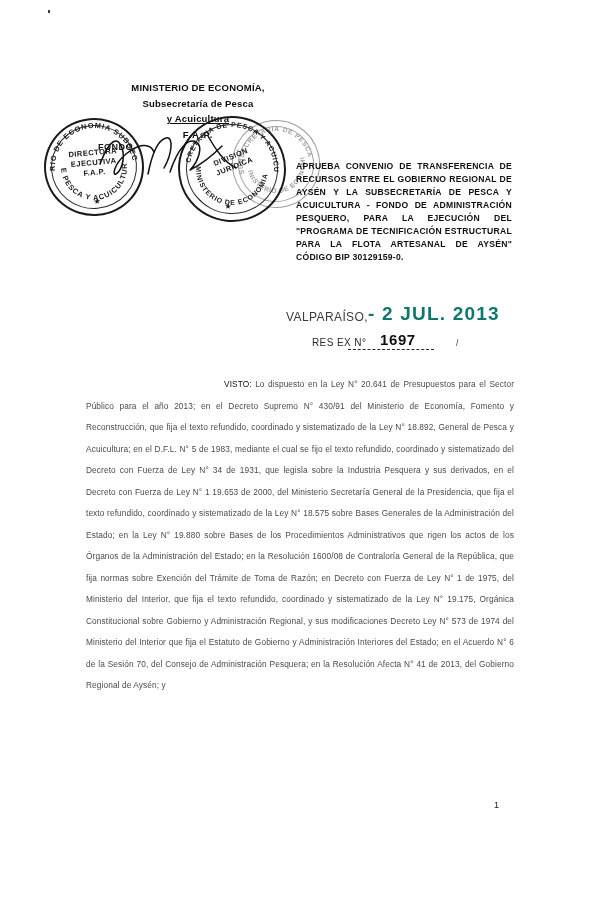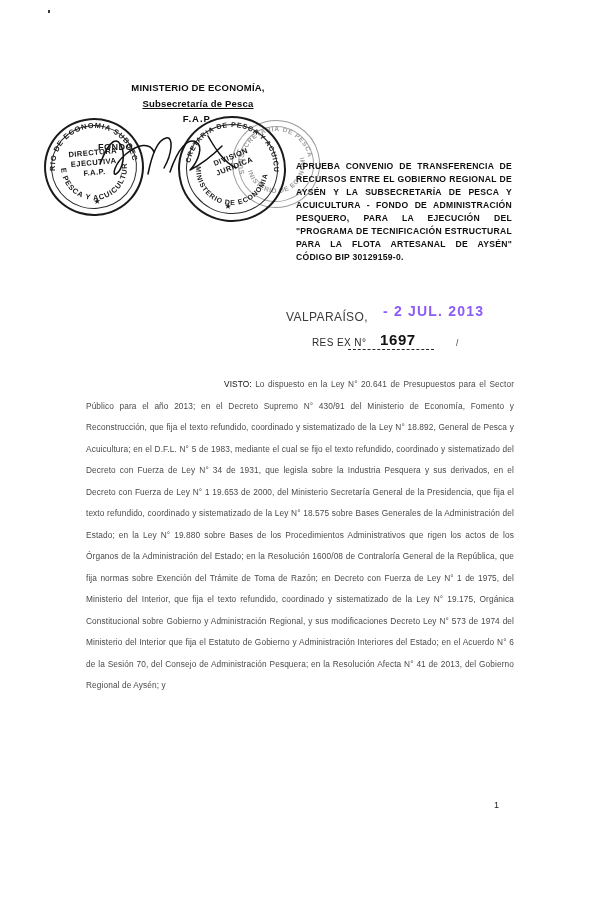--- a/index.html
+++ b/index.html
@@ -35,21 +35,21 @@
     width: 220px;
     text-align: center;
     font-weight: bold;
     font-size: 9.5px;
     line-height: 15.5px;
     letter-spacing: 0.2px;
     color: #0d0d0d;
   }
   .letterhead .l1 { display: block; }
   .letterhead .l2 { display: block; }
-  .letterhead .l3 { display: block; text-decoration: underline; }
+  .letterhead .l3 { display: block; }
   .letterhead .l4 { display: block; text-decoration: underline; }
   .letterhead .l5 { display: block; letter-spacing: 1px; }
 
   
   .stamp {
     position: absolute;
     border-radius: 50%;
     color: #171717;
     pointer-events: none;
   }
@@ -219,25 +219,24 @@
     top: 310px;
     width: 230px;
     font-size: 12px;
     letter-spacing: 0.4px;
     color: #3b3b3b;
   }
   .date-stamp {
     position: absolute;
     left: 368px;
     top: 303px;
-    font-size: 14px;
+    font-size: 19px;
     font-weight: bold;
     letter-spacing: 1.2px;
-    color: #8b5cf6;
-    margin-left: 15px;
+    color: #0f766e;
   }
   .res-line {
     position: absolute;
     left: 312px;
     top: 337px;
     font-size: 10px;
     letter-spacing: 0.4px;
     color: #2a2a2a;
   }
   .res-number {
@@ -299,20 +298,21 @@
 </head>
 <body>
 
 <div class="page">
 
   <div class="speck"></div>
 
   <div class="letterhead">
     <span class="l1">MINISTERIO DE ECONOMÍA,</span>
     <span class="l3">Subsecretaría de Pesca</span>
+    <span class="l4">y Acuicultura</span>
     <span class="l5">F.A.P.</span>
   </div>
 
   <div class="stamp stamp-ghost">
     <div class="ring">
       <svg viewBox="0 0 86 86">
         <defs>
           <path id="ghostTop" d="M 10,43 A 33,33 0 0 1 76,43"></path>
           <path id="ghostBot" d="M 14,43 A 29,29 0 0 0 72,43"></path>
         </defs>

